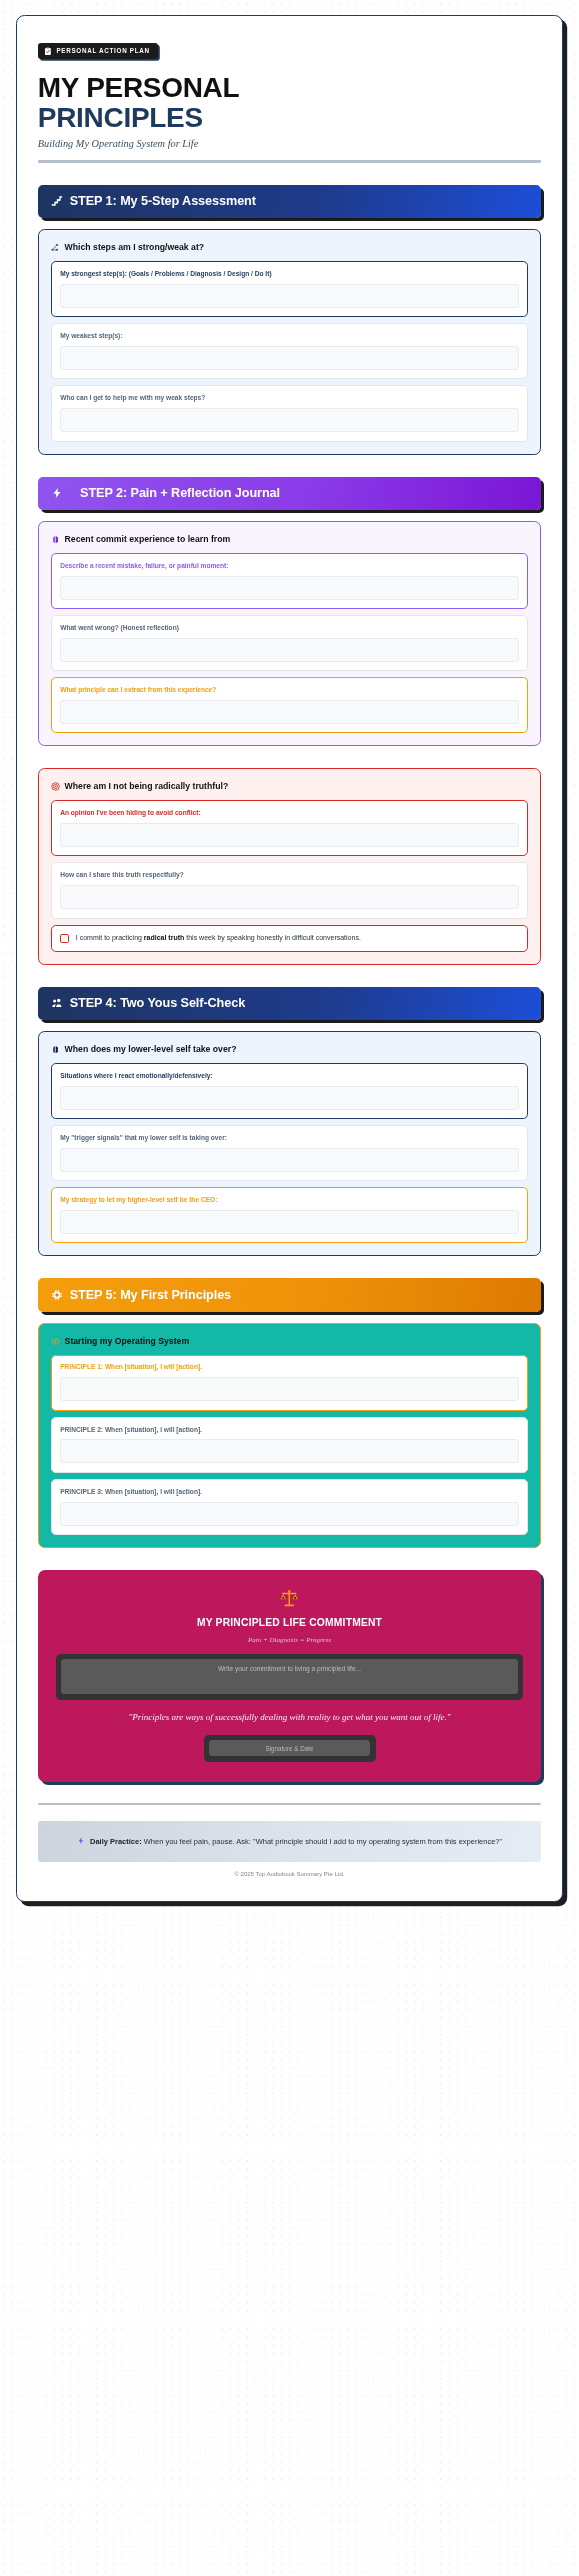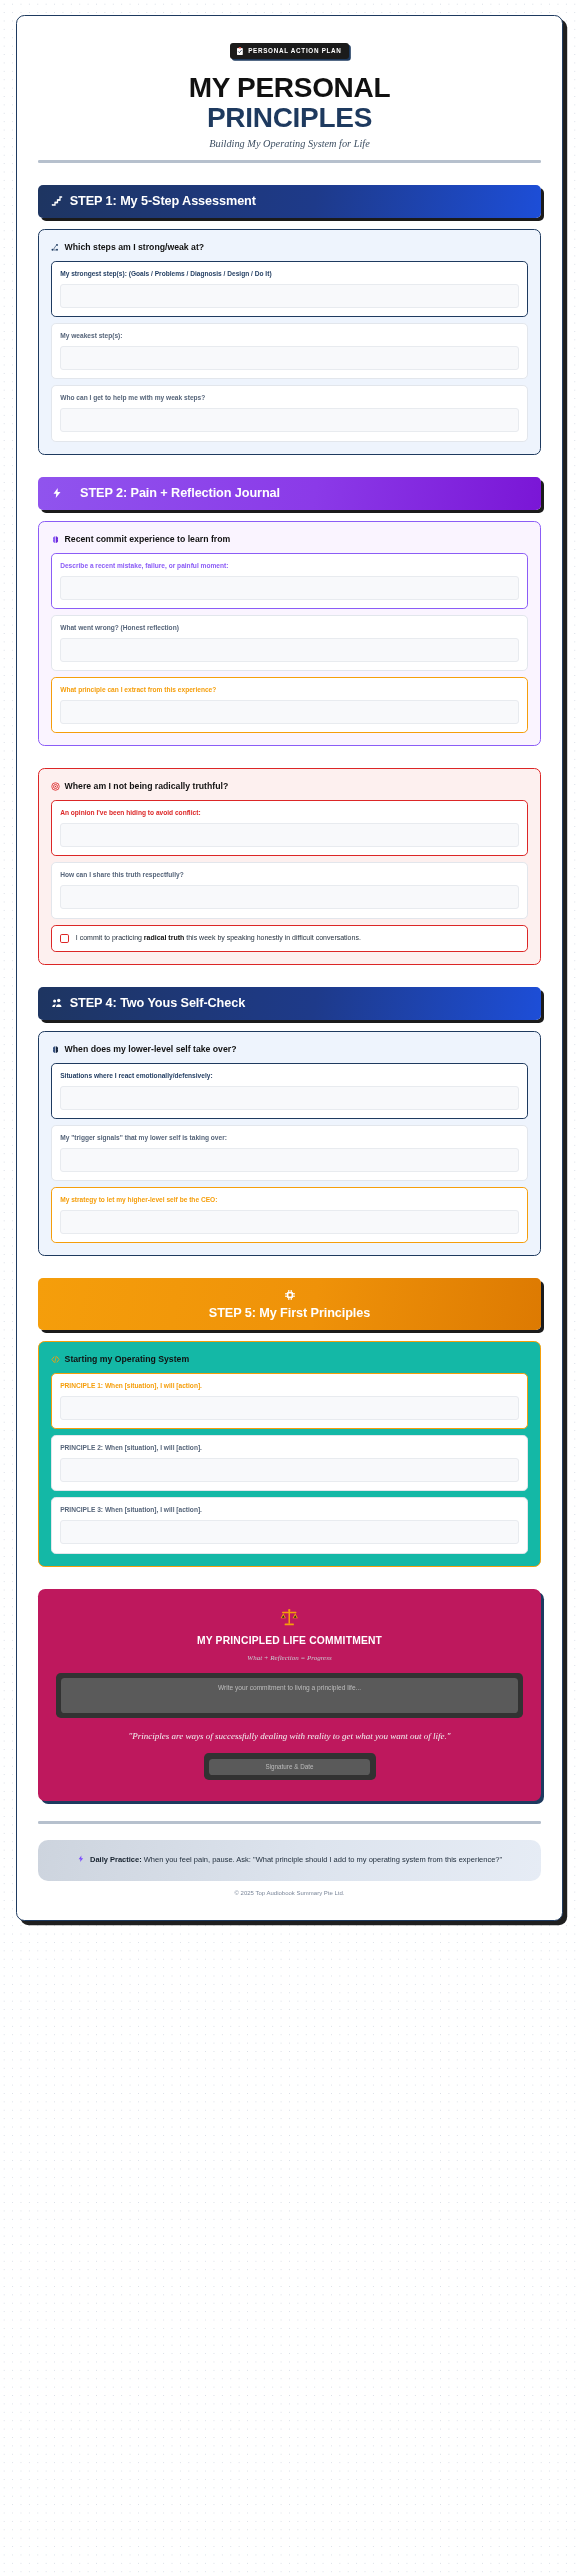--- a/index.html
+++ b/index.html
@@ -22,21 +22,21 @@
   .sheet {
     position: relative;
     background: #ffffff;
     border: 1.8px solid #1e3a5f;
     border-radius: 8.4px;
     box-shadow: 4.2px 4.2px 0 #1f1f1f;
     padding: 20.5px 20.5px 24px 20.5px;
   }
 
   
-  .header { text-align: center; padding: 6px 0 0 0; }
+  .header { padding: 6px 0 0 0; }
 
   .badge {
     display: inline-flex;
     align-items: center;
     gap: 4.2px;
     background: #1b1b1b;
     color: #ffffff;
     border-radius: 3px;
     padding: 4.2px 7.8px 4.2px 6.6px;
     box-shadow: 1.8px 1.8px 0 #1e3a5f;
@@ -99,21 +99,21 @@
     font-weight: bold;
     letter-spacing: -0.1px;
     line-height: 1;
   }
   .step-header .sh-icon { display: inline-flex; width: 12px; height: 12px; flex: 0 0 12px; }
 
   .sh-blue   { background: linear-gradient(100deg, #1e3561 0%, #1e3a8a 55%, #1d4ed8 100%); }
   .sh-purple { background: linear-gradient(100deg, #9054ee 0%, #8b3ae8 55%, #7a16d6 100%); gap: 17px; }
   .sh-red    { background: linear-gradient(100deg, #dd2222 0%, #d31c1c 55%, #b91111 100%); }
   .sh-blue2  { background: linear-gradient(100deg, #1e3561 0%, #1e3a8a 55%, #1d4ed8 100%); }
-  .sh-orange { background: linear-gradient(100deg, #f59e0b 0%, #ef9209 55%, #dd7a02 100%); flex-direction: column; }
+  .sh-orange { background: linear-gradient(100deg, #f59e0b 0%, #ef9209 55%, #dd7a02 100%); }
 
   .panel {
     border-radius: 6.6px;
     padding: 12px;
   }
   .panel-blue   { background: #eef4fd; border: 1.8px solid #1e3a5f; }
   .panel-purple { background: #faf4ff; border: 1.8px solid #8b5cf6; }
   .panel-red    { background: #fdf0ef; border: 1.8px solid #dc2626; }
   .panel-orange { background: #14b8a6; border: 1.8px solid #f59e0b; padding-left: 12px; }
 
@@ -260,21 +260,21 @@
     background: #b6c0cd;
     border-radius: 1.2px;
     margin-bottom: 16.3px;
   }
   .daily {
     display: flex;
     align-items: flex-start;
     gap: 5.4px;
     justify-content: center;
     background: linear-gradient(100deg, #cdd4de 0%, #dde4ee 55%, #e6ecf5 100%);
-    border-radius: 10px;
+    border-radius: 3px;
     padding: 14.5px 18px;
     margin-bottom: 9px;
   }
   .daily-icon { width: 7.8px; height: 9.7px; flex: 0 0 7.8px; }
   .daily-text {
     font-size: 7.5px;
     color: #24313f;
     line-height: 1.55;
     text-align: center;
   }
@@ -485,21 +485,21 @@
         <rect x="11.1" y="4.4" width="1.8" height="15.2" fill="#f59e0b"></rect>
         <rect x="6.6" y="19.3" width="10.8" height="2" rx="0.6" fill="#f59e0b"></rect>
         <rect x="3.6" y="5.6" width="16.8" height="1.7" rx="0.5" fill="#f59e0b"></rect>
         <path d="M5 7.4 L1.9 13.2h6.2z" fill="#f59e0b"></path>
         <path d="M19 7.4 L15.9 13.2h6.2z" fill="#f59e0b"></path>
         <path d="M5 9.6 L3.4 12.6h3.2z" fill="#1e1e1e"></path>
         <path d="M19 9.6 L17.4 12.6h3.2z" fill="#1e1e1e"></path>
       </svg>
     </span>
     <div class="commit-title">MY PRINCIPLED LIFE COMMITMENT</div>
-    <div class="commit-formula">What + Reflection = Progress</div>
+    <div class="commit-formula">Pain + Diagnosis = Progress</div>
     <div class="commit-area">
       <div class="commit-input">Write your commitment to living a principled life...</div>
     </div>
     <div class="commit-quote">"Principles are ways of successfully dealing with reality to get what you want out of life."</div>
     <div class="sign-wrap">
       <div class="sign-input">Signature &amp; Date</div>
     </div>
   </div>
 
   <div class="footer">

